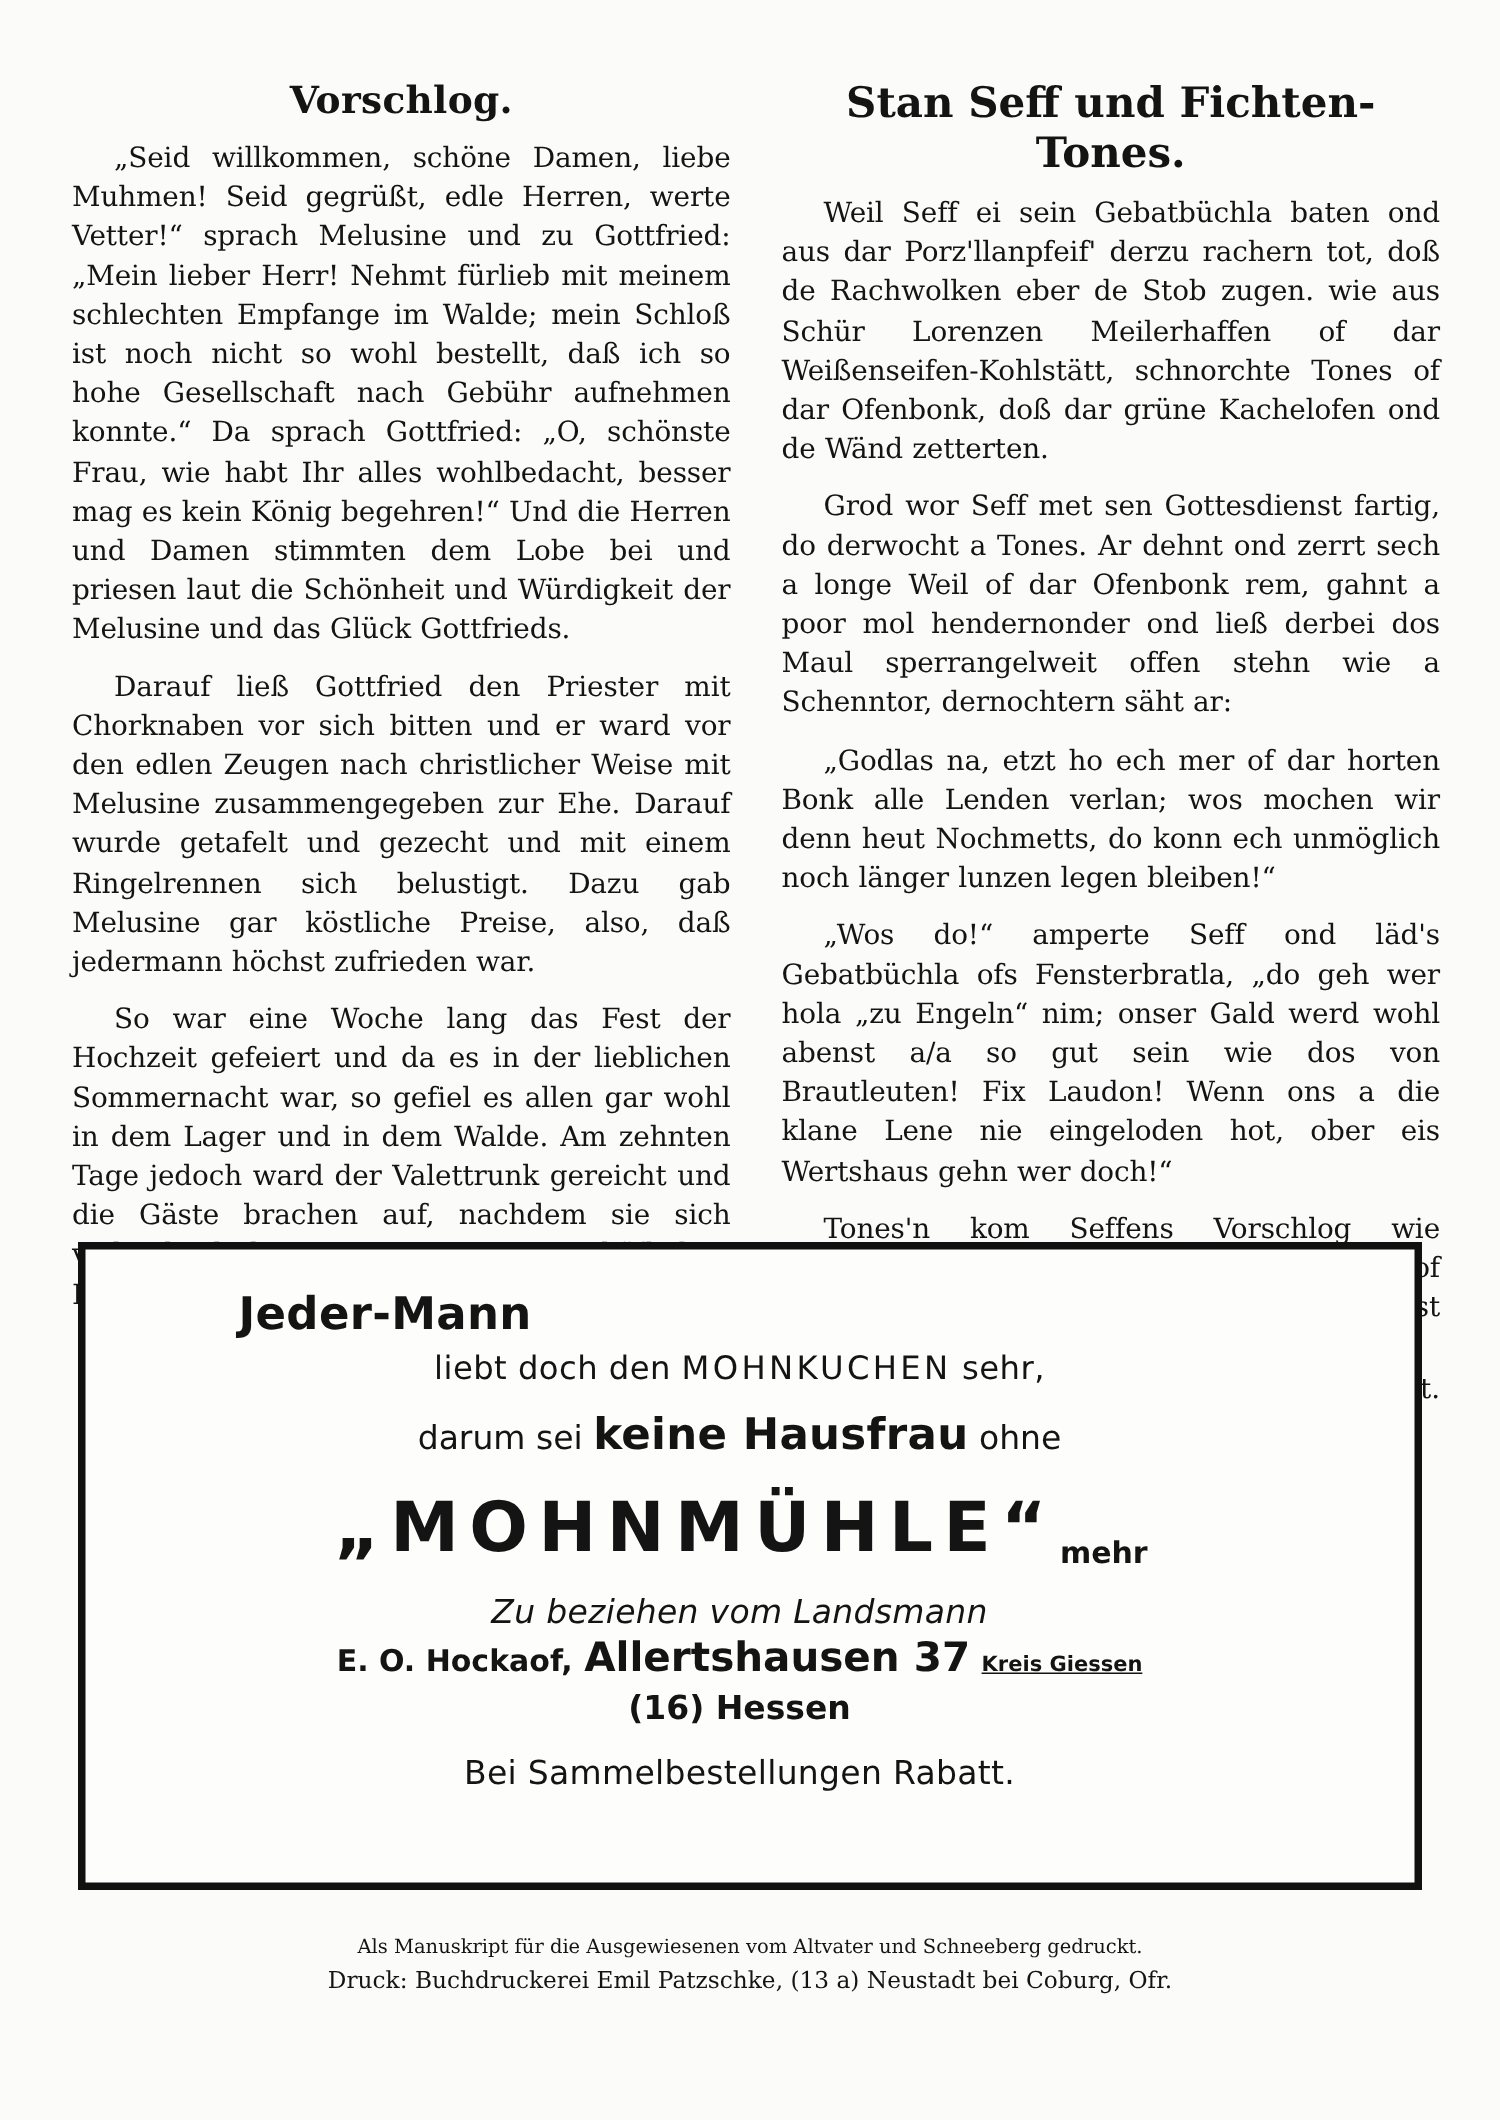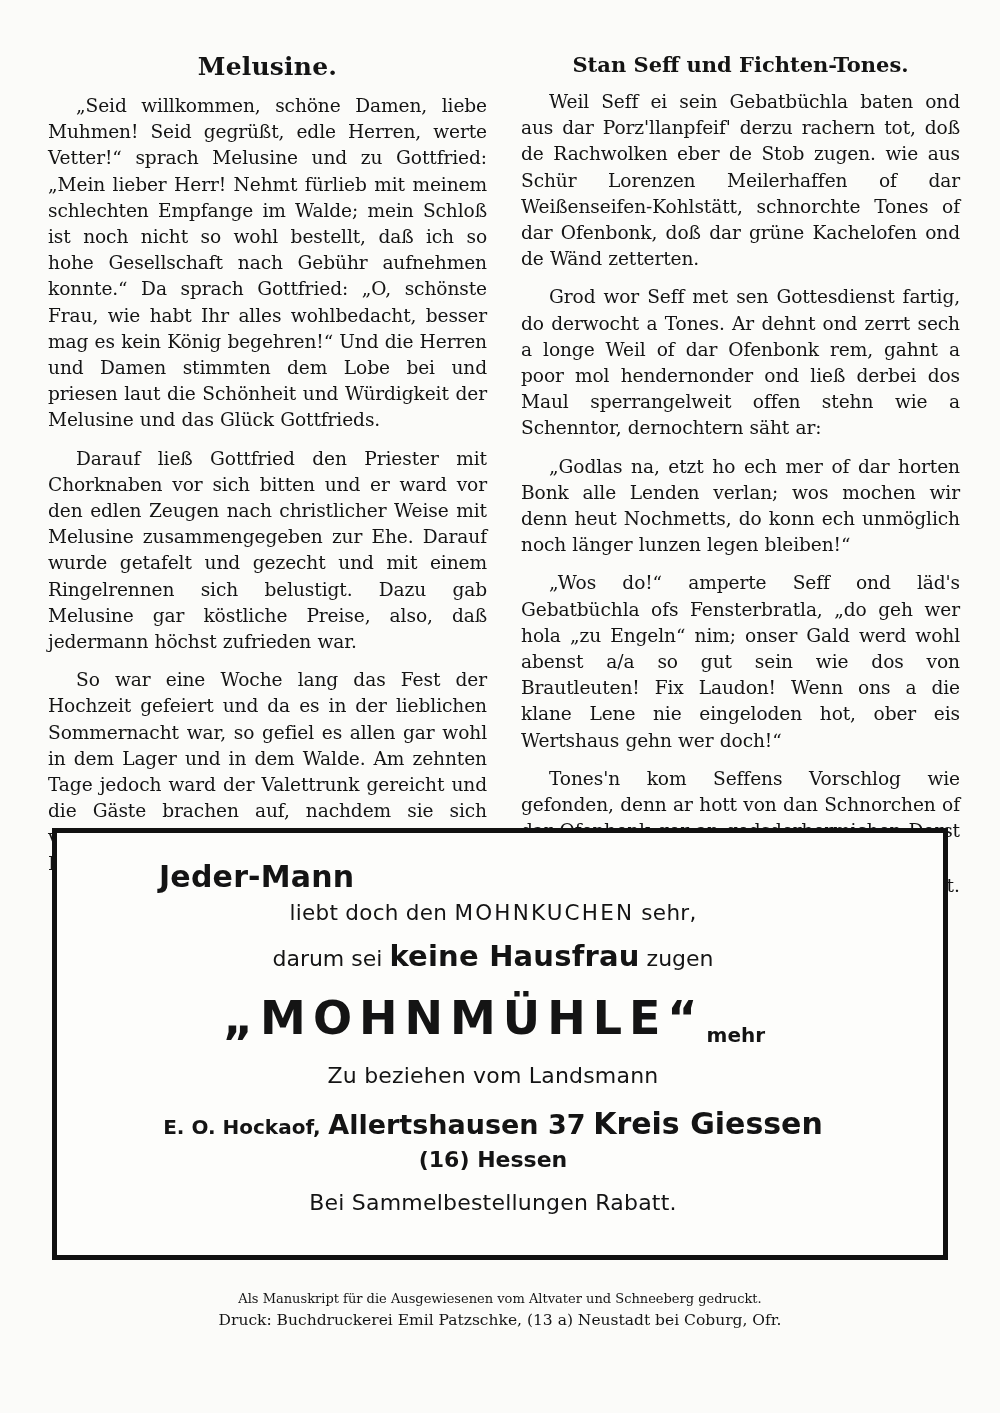--- a/index.html
+++ b/index.html
@@ -35,21 +35,21 @@
   }
   h1.col-title {
     font-family: "DejaVu Serif", serif;
     font-weight: bold;
     font-size: 25px;
     text-align: center;
     margin: 0 0 12px 0;
     letter-spacing: 0.2px;
   }
   h1.col-title.wide {
-    font-size: 21px;
+    font-size: 28px;
     letter-spacing: 0px;
   }
   p.para {
     margin: 12px 0 12px 0;
     font-size: 18.6px;
     line-height: 26.2px;
     text-align: justify;
     text-justify: inter-word;
     text-indent: 28px;
     font-family: "DejaVu Serif", serif;
@@ -116,38 +116,40 @@
     font-weight: bold;
     letter-spacing: 0px;
     vertical-align: baseline;
     position: relative;
     top: 8px;
     left: 2px;
   }
   .ad-line5 {
     font-size: 22px;
     letter-spacing: 0.2px;
-    margin-bottom: 18px;
+    margin-bottom: 2px;
+    font-style: italic;
   }
   .ad-line6 {
     font-size: 24px;
     margin-bottom: 6px;
     white-space: nowrap;
   }
   .ad-line6 .name {
     font-size: 20px;
     font-weight: bold;
   }
   .ad-line6 .addr {
     font-size: 27px;
     font-weight: bold;
   }
   .ad-line6 .kreis {
-    font-size: 30px;
-    font-weight: bold;
+    font-size: 14px;
+    font-weight: bold;
+    text-decoration: underline;
   }
   .ad-line7 {
     font-size: 22px;
     font-weight: bold;
     margin-bottom: 18px;
   }
   .ad-line8 {
     font-size: 22px;
     letter-spacing: 0.2px;
   }
@@ -169,21 +171,21 @@
   }
 </style>
 </head>
 <body>
 
 <div class="page">
 
   <div class="columns">
 
     <div class="col">
-      <h1 class="col-title">Melusine.</h1>
+      <h1 class="col-title">Vorschlog.</h1>
       <p class="para">„Seid willkommen, schöne Damen, liebe Muhmen! Seid gegrüßt, edle Herren, werte Vetter!“ sprach Melusine und zu Gottfried: „Mein lieber Herr! Nehmt fürlieb mit meinem schlechten Empfange im Walde; mein Schloß ist noch nicht so wohl bestellt, daß ich so hohe Gesellschaft nach Gebühr aufnehmen konnte.“ Da sprach Gottfried: „O, schönste Frau, wie habt Ihr alles wohlbedacht, besser mag es kein König begehren!“ Und die Herren und Damen stimmten dem Lobe bei und priesen laut die Schönheit und Würdigkeit der Melusine und das Glück Gottfrieds.</p>
       <p class="para">Darauf ließ Gottfried den Priester mit Chorknaben vor sich bitten und er ward vor den edlen Zeugen nach christlicher Weise mit Melusine zusammengegeben zur Ehe. Darauf wurde getafelt und gezecht und mit einem Ringelrennen sich belustigt. Dazu gab Melusine gar köstliche Preise, also, daß jedermann höchst zufrieden war.</p>
       <p class="para">So war eine Woche lang das Fest der Hochzeit gefeiert und da es in der lieblichen Sommernacht war, so gefiel es allen gar wohl in dem Lager und in dem Walde. Am zehnten Tage jedoch ward der Valettrunk gereicht und die Gäste brachen auf, nachdem sie sich vielmals ob der guten Bewirtung mit höflichen Reden bedankt.</p>
       <div class="signoff">Fortsetzung folgt.</div>
     </div>
 
     <div class="col">
       <h1 class="col-title wide">Stan Seff und Fichten-Tones.</h1>
       <p class="para">Weil Seff ei sein Gebatbüchla baten ond aus dar Porz'llanpfeif' derzu rachern tot, doß de Rachwolken eber de Stob zugen. wie aus Schür Lorenzen Meilerhaffen of dar Weißenseifen-Kohlstätt, schnorchte Tones of dar Ofenbonk, doß dar grüne Kachelofen ond de Wänd zetterten.</p>
       <p class="para">Grod wor Seff met sen Gottesdienst fartig, do derwocht a Tones. Ar dehnt ond zerrt sech a longe Weil of dar Ofenbonk rem, gahnt a poor mol hendernonder ond ließ derbei dos Maul sperrangelweit offen stehn wie a Schenntor, dernochtern säht ar:</p>
@@ -195,21 +197,21 @@
 
   </div>
 
   <div class="ad-box">
     <div class="ad-inner">
       <div class="ad-line1">Jeder-Mann</div>
       <div class="ad-line2">
         <span>liebt doch den </span><span class="spaced">MOHNKUCHEN</span><span> sehr,</span>
       </div>
       <div class="ad-line3">
-        <span>darum sei </span><span class="big">keine Hausfrau</span><span> zugen</span>
+        <span>darum sei </span><span class="big">keine Hausfrau</span><span> ohne</span>
       </div>
       <div class="ad-headline">
         <span>„MOHNMÜHLE“</span><span class="mehr">mehr</span>
       </div>
       <div class="ad-line5">Zu beziehen vom Landsmann</div>
       <div class="ad-line6">
         <span class="name">E. O. Hockaof,</span>
         <span class="addr">Allertshausen 37</span>
         <span class="kreis">Kreis Giessen</span>
       </div>

